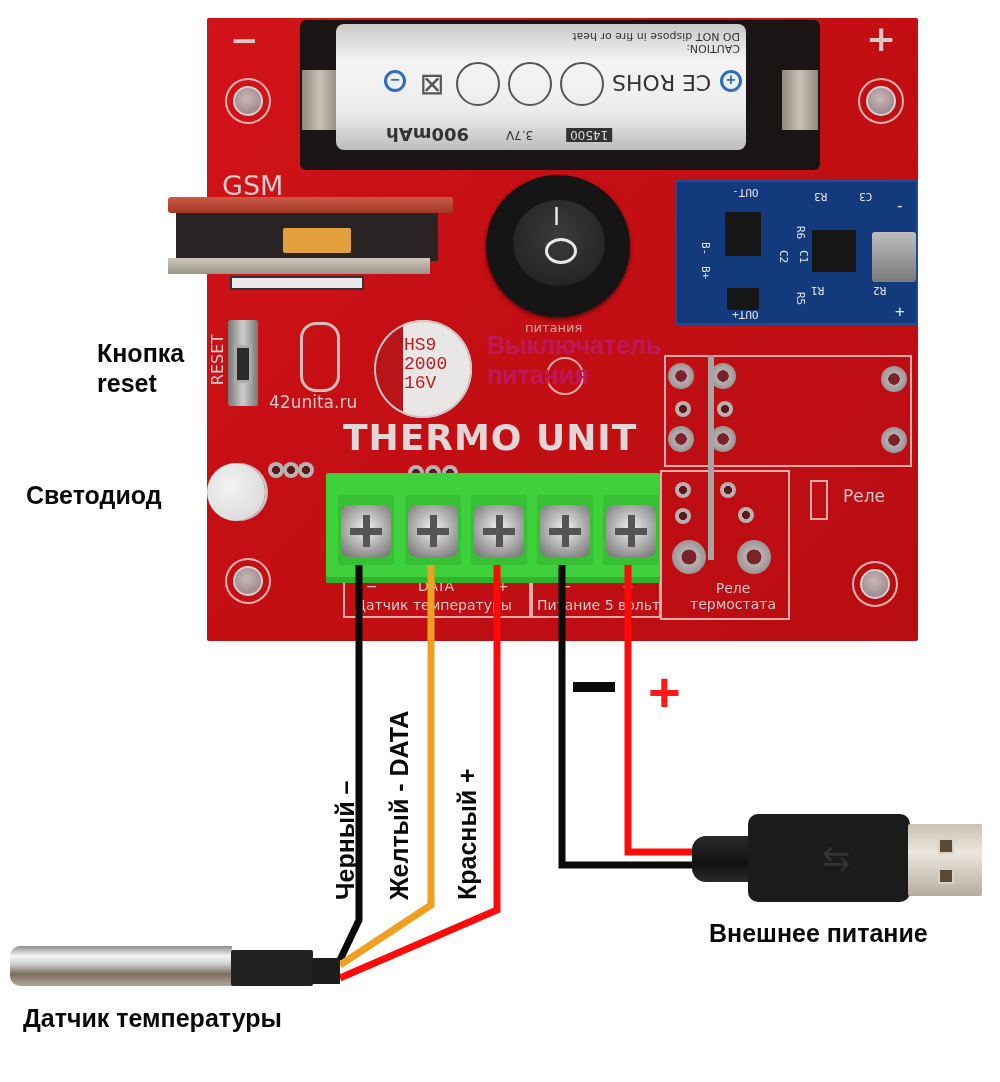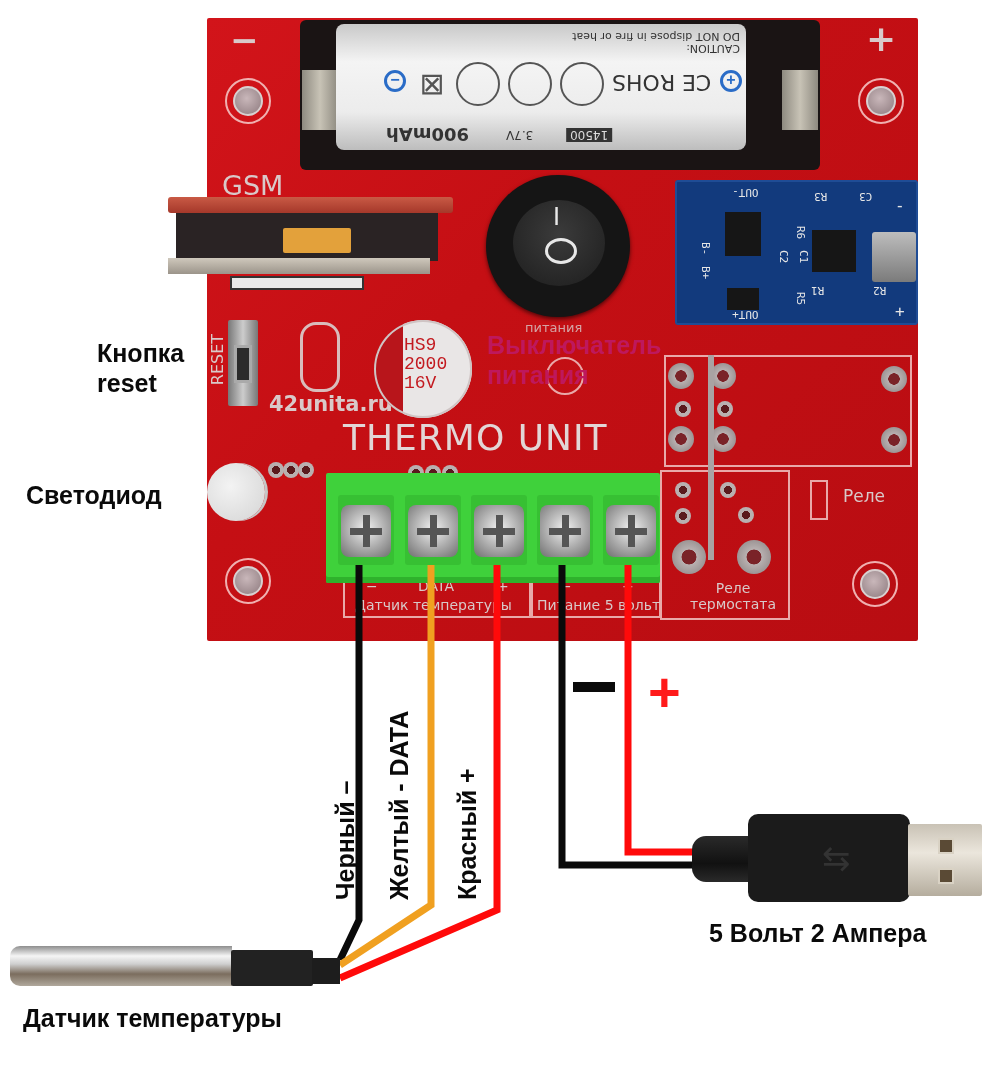--- a/index.html
+++ b/index.html
@@ -119,30 +119,30 @@
   <div class="ch-silk" style="left:196px;top:102px;transform:rotate(180deg);">R2</div>
   <div class="ch-silk" style="left:117px;top:110px;transform:rotate(90deg);">R5</div>
   <div class="ch-silk" style="left:218px;top:14px;font-size:16px;">-</div>
   <div class="ch-silk" style="left:218px;top:120px;font-size:16px;">+</div>
 </div>
 
 <div class="abs reset-btn"></div>
 <div class="abs reset-core"></div>
 <div class="abs silk" style="left:192px;top:350px;font-size:16px;transform:rotate(-90deg);">RESET</div>
 <div class="abs" style="left:300px;top:322px;width:40px;height:70px;border:3px solid #d9bcbc;border-radius:16px;box-sizing:border-box;"></div>
-<div class="abs silk" style="left:269px;top:392px;font-size:21px;font-weight:bold;">42unita.ru</div>
+<div class="abs silk" style="left:269px;top:392px;font-size:17px;font-weight:normal;">42unita.ru</div>
 
 <div class="abs cap"></div>
 <div class="abs cap-text" style="left:404px;top:336px;">
   <div>HS9</div>
   <div>2000</div>
   <div>16V</div>
 </div>
 
-<div class="abs silk" style="left:343px;top:417px;font-size:36px;letter-spacing:1px;color:#e2d6d6;">THERMO UNIT</div>
+<div class="abs silk" style="left:343px;top:417px;font-size:36px;letter-spacing:1px;color:#e2d6d6;font-weight:bold;">THERMO UNIT</div>
 
 <div class="abs led"></div>
 <div class="pad-sm" style="left:268px;top:462px;"></div>
 <div class="pad-sm" style="left:283px;top:462px;"></div>
 <div class="pad-sm" style="left:298px;top:462px;"></div>
 
 <div class="outline" style="left:664px;top:355px;width:248px;height:112px;"></div>
 <div class="outline" style="left:660px;top:470px;width:130px;height:150px;"></div>
 <div class="pad" style="left:668px;top:363px;"></div>
 <div class="pad" style="left:710px;top:363px;"></div>
@@ -231,14 +231,14 @@
 </div>
 
 <div class="abs label-black" style="left:330px;top:900px;transform-origin:0 0;transform:rotate(-90deg);white-space:nowrap;">Черный –</div>
 <div class="abs label-black" style="left:384px;top:900px;transform-origin:0 0;transform:rotate(-90deg);white-space:nowrap;">Желтый - DATA</div>
 <div class="abs label-black" style="left:452px;top:900px;transform-origin:0 0;transform:rotate(-90deg);white-space:nowrap;">Красный +</div>
 
 <div class="abs label-black" style="left:23px;top:1003px;">
   <div>Датчик температуры</div>
 </div>
 <div class="abs label-black" style="left:709px;top:918px;">
-  <div>5 Вольт 2 Ампера</div>
+  <div>Внешнее питание</div>
 </div>
 
 </body></html>

